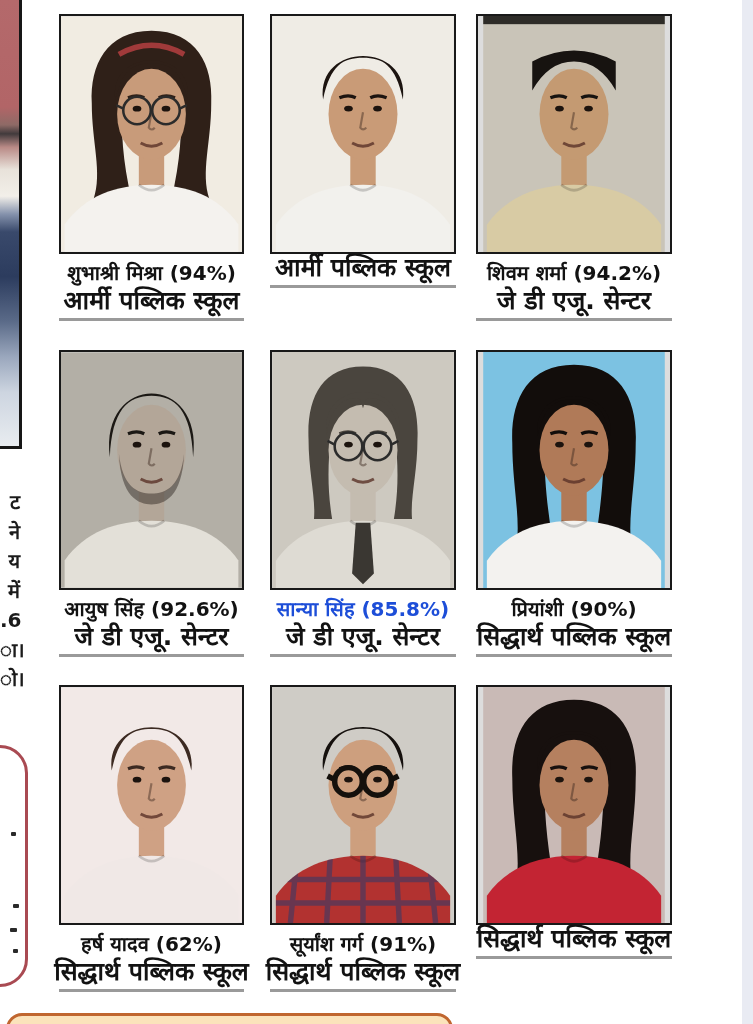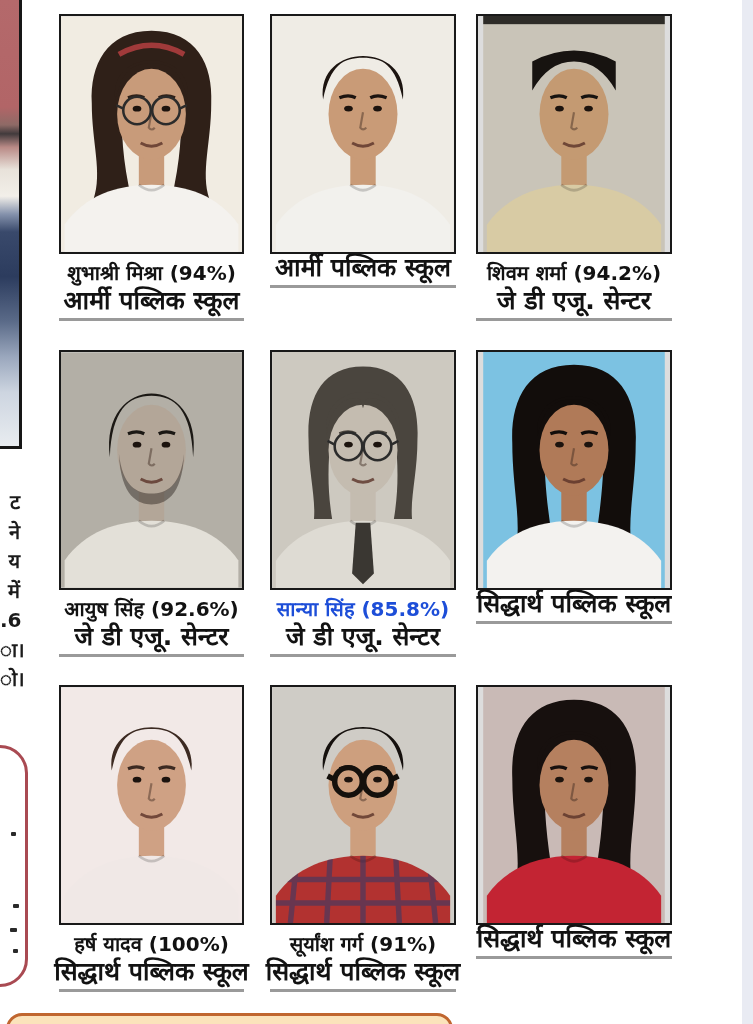--- a/index.html
+++ b/index.html
@@ -220,20 +220,23 @@
             <path d="M43,93 Q50,99 57,93" stroke="rgba(0,0,0,0.18)" stroke-width="1.5" fill="none"></path>
             <ellipse cx="50" cy="54" rx="19" ry="25" fill="#b07a58"></ellipse>
             <path d="M30,46 C26,17 74,17 70,46 C66,29 60,26 50,26 C40,26 34,29 30,46 Z" fill="#120d0b"></path>
             <path d="M37,45 Q42,43 46,45 M54,45 Q58,43 63,45" stroke="#120d0b" stroke-width="1.8" fill="none"></path>
             <ellipse cx="42" cy="51" rx="2.4" ry="1.6" fill="#1c130e"></ellipse>
             <ellipse cx="58" cy="51" rx="2.4" ry="1.6" fill="#1c130e"></ellipse>
             <path d="M50,53 L48.5,61.5 Q50,63.5 51.8,61.5" stroke="rgba(60,40,30,0.45)" stroke-width="1.2" fill="none"></path>
             <path d="M44,70 Q50,73.5 56,70" stroke="rgba(90,50,40,0.8)" stroke-width="1.6" fill="none"></path>
           </svg>
         </div>
+    <div class="cap1" style="color: rgb(18, 18, 18);">
+          <span>प्रियांशी (90%)</span>
+        </div>
     <div class="cap2" style="color: rgb(18, 18, 18);">
           <span>सिद्धार्थ पब्लिक स्कूल</span>
         </div>
     <div class="underline" style="background: rgb(154, 154, 154);"></div>
   </div>
       <div class="card r2 c0">
     <div class="photo">
           <svg xmlns="http://www.w3.org/2000/svg" viewBox="0 0 100 130">
             <rect width="100" height="130" fill="#f2e9e7"></rect>
             <rect x="43" y="74" width="14" height="24" fill="#cfa184"></rect>
@@ -242,21 +245,21 @@
             <ellipse cx="50" cy="54" rx="19" ry="25" fill="#cfa184"></ellipse>
             <path d="M28,46 C24,14 76,14 72,46 C68,27 61,23 50,23 C39,23 32,27 28,46 Z" fill="#3c2a22"></path>
             <path d="M37,45 Q42,43 46,45 M54,45 Q58,43 63,45" stroke="#3c2a22" stroke-width="1.8" fill="none"></path>
             <ellipse cx="42" cy="51" rx="2.4" ry="1.6" fill="#1c130e"></ellipse>
             <ellipse cx="58" cy="51" rx="2.4" ry="1.6" fill="#1c130e"></ellipse>
             <path d="M50,53 L48.5,61.5 Q50,63.5 51.8,61.5" stroke="rgba(60,40,30,0.45)" stroke-width="1.2" fill="none"></path>
             <path d="M44,70 Q50,73.5 56,70" stroke="rgba(90,50,40,0.8)" stroke-width="1.6" fill="none"></path>
           </svg>
         </div>
     <div class="cap1" style="color: rgb(18, 18, 18);">
-          <span>हर्ष यादव (100%)</span>
+          <span>हर्ष यादव (62%)</span>
         </div>
     <div class="cap2" style="color: rgb(18, 18, 18);">
           <span>सिद्धार्थ पब्लिक स्कूल</span>
         </div>
     <div class="underline" style="background: rgb(154, 154, 154);"></div>
   </div>
       <div class="card r2 c1">
     <div class="photo">
           <svg xmlns="http://www.w3.org/2000/svg" viewBox="0 0 100 130">
             <rect width="100" height="130" fill="#cfccc6"></rect>

